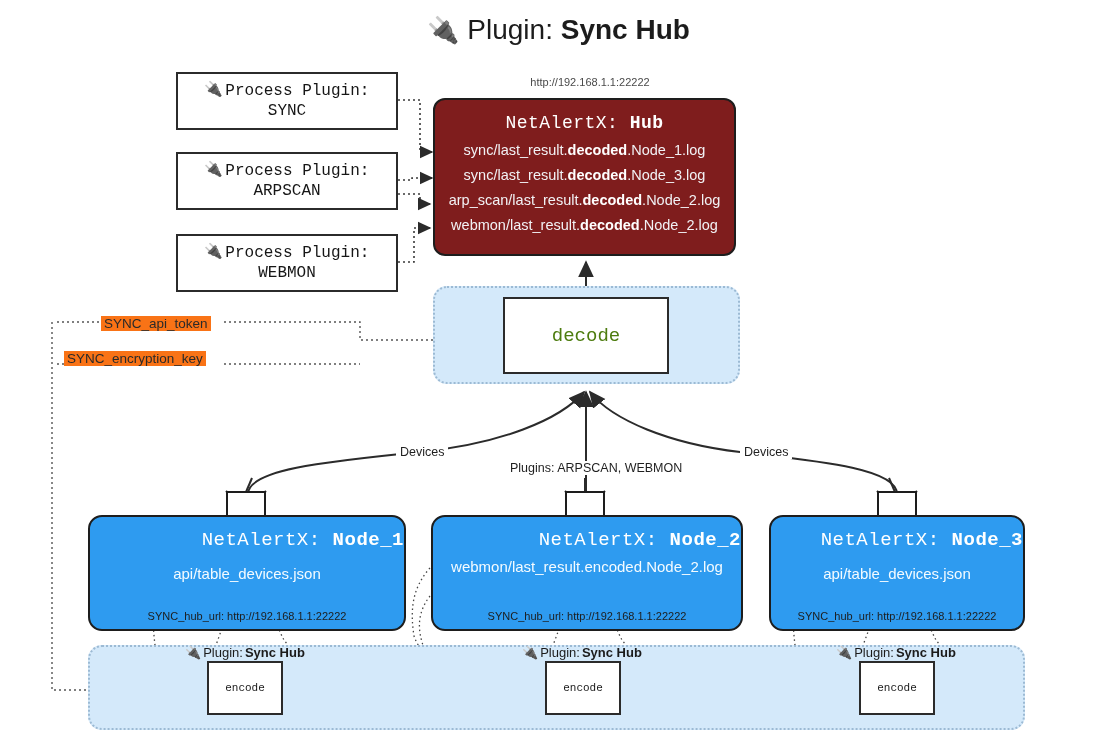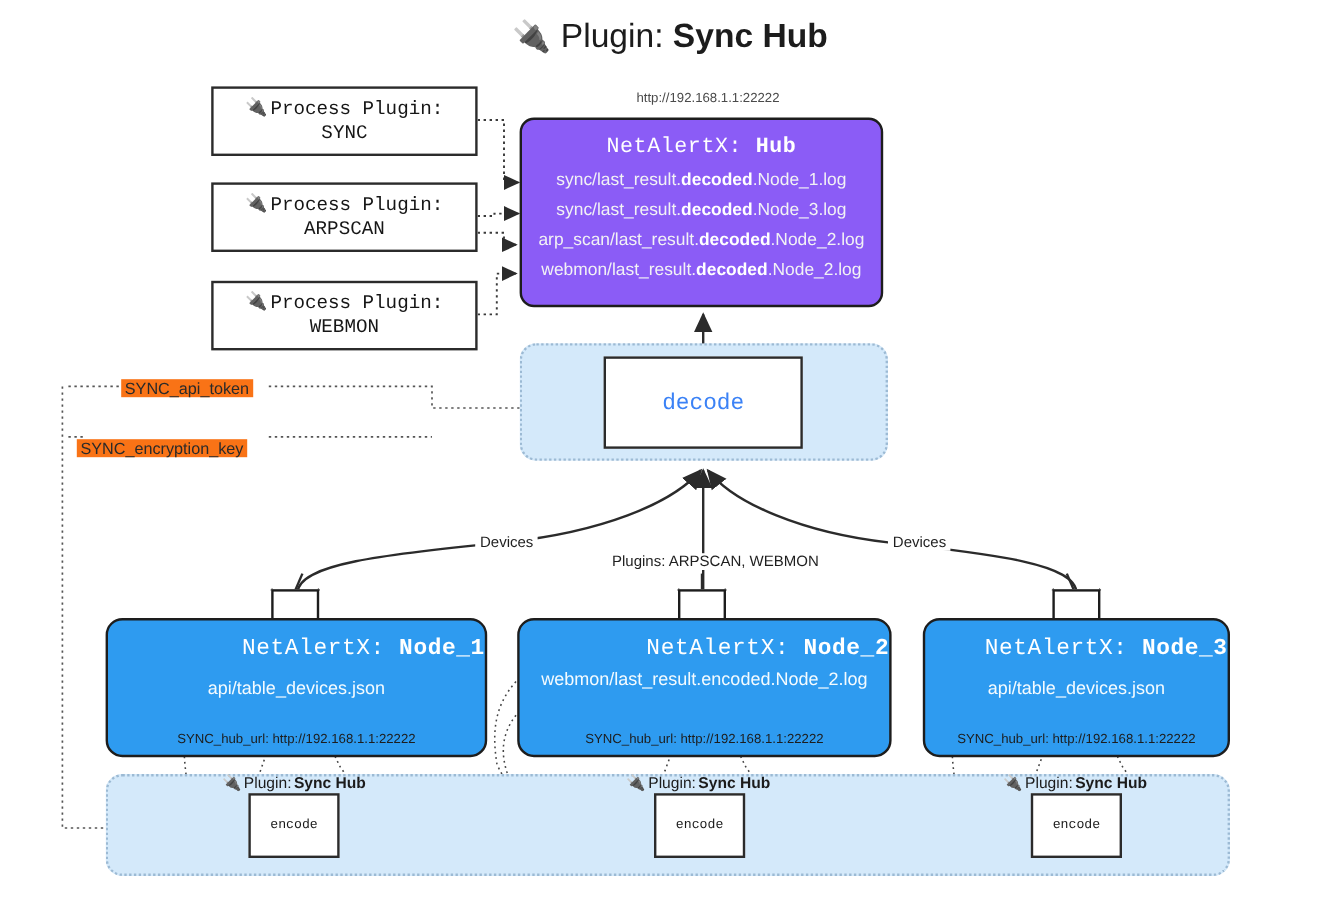--- a/index.html
+++ b/index.html
@@ -19,39 +19,39 @@
 
   
   .pp-box{background:#ffffff;border:2px solid #2b2b2b;width:222px;height:58px;
           font-family:"Liberation Mono","DejaVu Sans Mono",monospace;font-size:16px;
           color:#161616;display:flex;flex-direction:column;align-items:center;
           justify-content:center;line-height:1.25;}
   .pp-box .l1{display:flex;align-items:center;gap:2px;}
   .pp-box .plug{font-size:15px;}
 
   
-  #hub{left:433px;top:98px;width:303px;height:158px;background:#8b5cf6;
+  #hub{left:433px;top:98px;width:303px;height:158px;background:#7f1d1d;
        border:2px solid #1d1d1d;border-radius:12px;color:#ffffff;}
   #hub .hub-title{text-align:center;font-family:"Liberation Mono","DejaVu Sans Mono",monospace;
        font-size:18px;margin-top:13px;letter-spacing:.5px;}
   #hub .hub-title b{font-weight:bold;}
   #hub .logline{font-size:14.5px;text-align:center;margin-top:9px;white-space:nowrap;color:#f2f2f5;}
   #hub .logline b{font-weight:bold;color:#ffffff;}
 
   
   #decode-band{left:433px;top:286px;width:307px;height:98px;background:#d4e9fa;
        border:2px dotted #9cbad4;border-radius:14px;}
   #decode-box{left:503px;top:297px;width:166px;height:77px;background:#ffffff;
        border:2px solid #2b2b2b;display:flex;align-items:center;justify-content:center;
-       font-family:"Liberation Mono","DejaVu Sans Mono",monospace;font-size:19px;color:#3b82f6;}
+       font-family:"Liberation Mono","DejaVu Sans Mono",monospace;font-size:19px;color:#4d7c0f;}
 
   
   .keylabel{font-size:13.5px;color:#2a2a2a;background:#f97316;padding:0 3px;white-space:nowrap;}
   #k1{left:101px;top:316px;}
-  #k2{left:64px;top:366px;}
+  #k2{left:64px;top:351px;}
 
   
   .edgecap{font-size:12.5px;color:#1f1f1f;background:#ffffff;padding:0 4px;white-space:nowrap;}
   #cap-dev-l{left:396px;top:445px;}
   #cap-dev-r{left:740px;top:445px;}
   #cap-plugins{left:506px;top:461px;}
 
   
   .nodebox{border:2.5px solid #1d1d1d;border-radius:14px;background:#2e9bf0;color:#ffffff;height:116px;}
   .nodebox .ntitle{text-align:right;font-family:"Liberation Mono","DejaVu Sans Mono",monospace;

